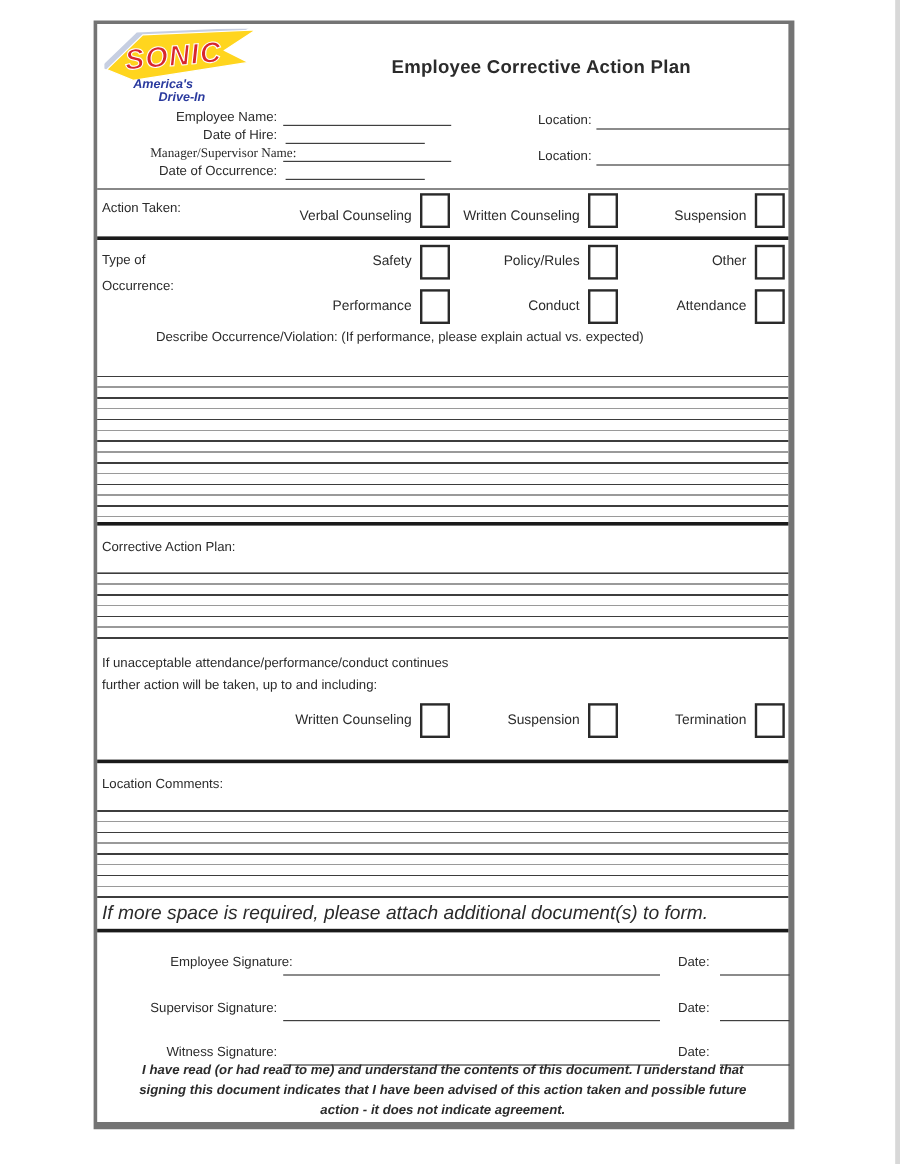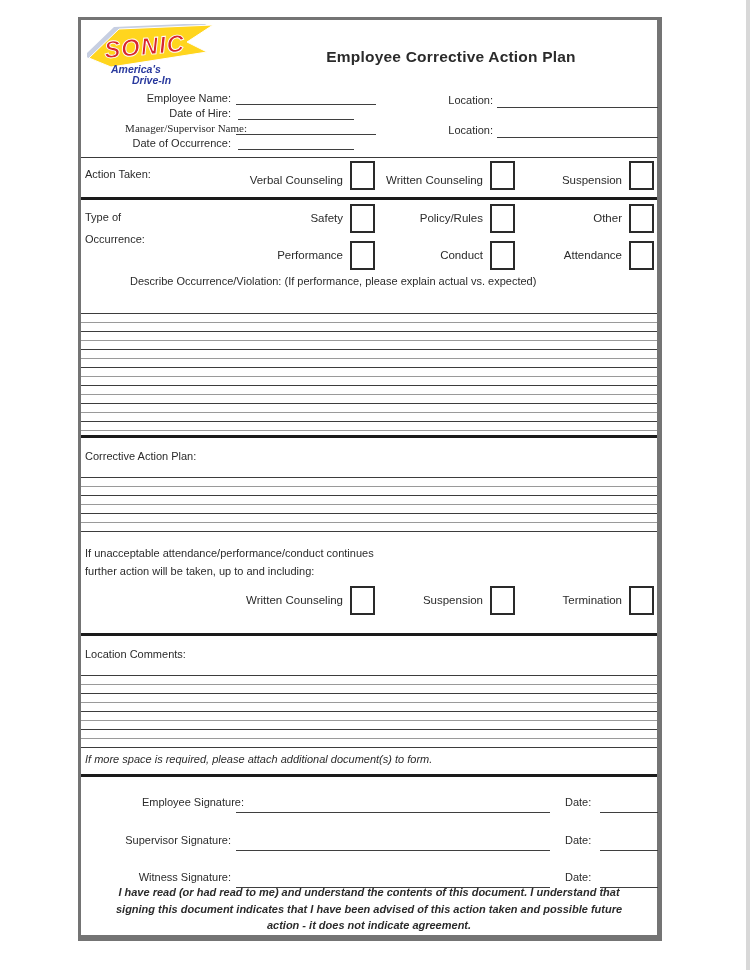--- a/index.html
+++ b/index.html
@@ -22,21 +22,21 @@
   .divider-thin { position:absolute; left:0; right:0; height:0; border-top:1.4px solid #3a3a3a; }
   .divider-thick { position:absolute; left:0; right:0; height:2.8px; background:#1a1a1a; }
   .ruled {
     position:absolute; left:0; right:0;
     background-image: repeating-linear-gradient(to bottom,
       #3d3d3d 0px, #3d3d3d 1.3px, transparent 1.3px, transparent 9px,
       #9a9a9a 9px, #9a9a9a 10.2px, transparent 10.2px, transparent 18px);
   }
   .title { position:absolute; left:190px; top:28px; width:360px; text-align:center;
            font-size:15.5px; font-weight:bold; letter-spacing:0.2px; }
-  .note { position:absolute; left:4px; top:733px; font-size:11px; font-style:italic; }
+  .note { position:absolute; left:4px; top:733px; font-size:16px; font-style:italic; }
   .ack { position:absolute; left:30px; top:864px; width:516px; text-align:center;
          font-size:11px; font-weight:bold; font-style:italic; line-height:1.5; }
 </style>
 </head>
 <body>
 
 <div class="screen-edge-right"></div>
 
 <div class="frame">
 

